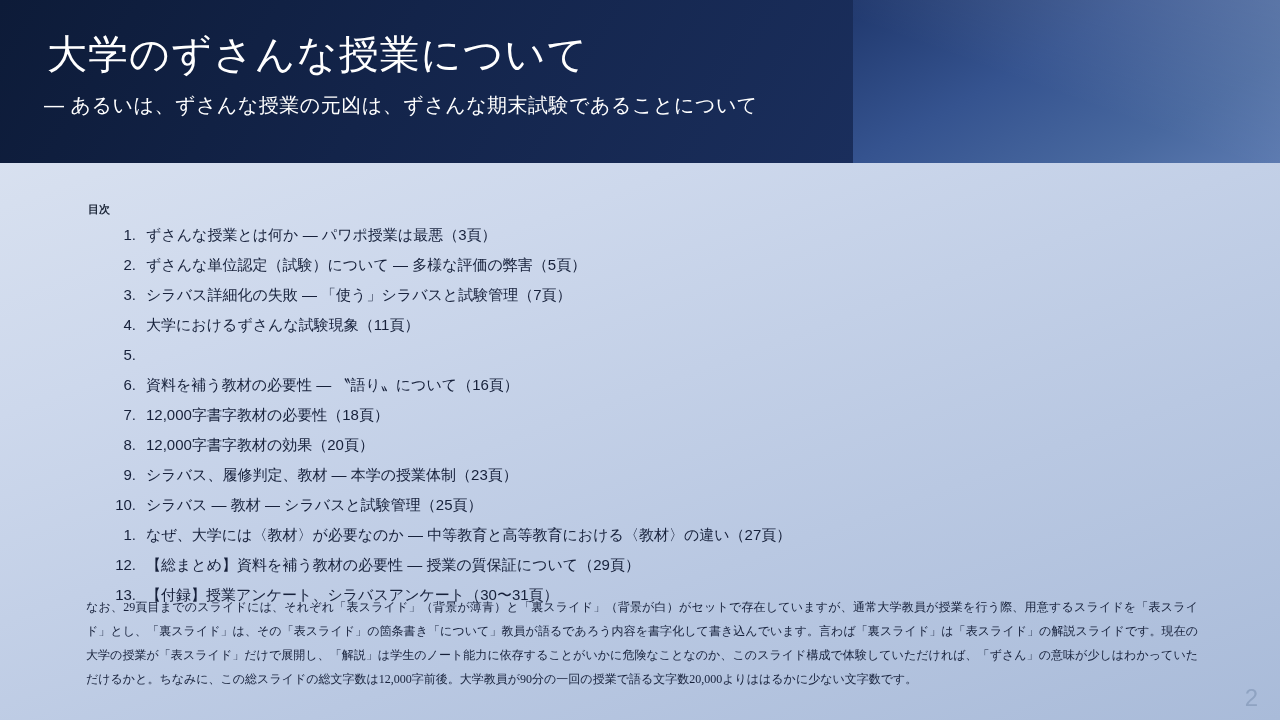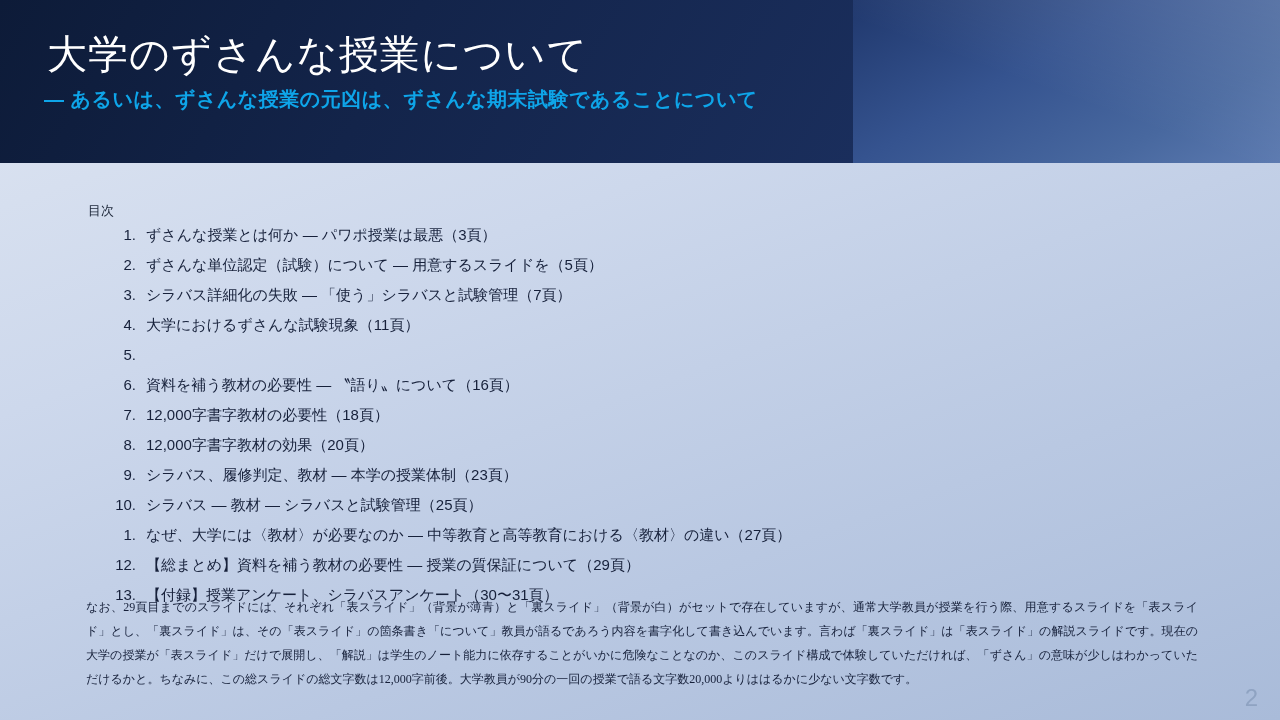--- a/index.html
+++ b/index.html
@@ -43,38 +43,39 @@
     position: absolute;
     left: 47px; top: 27px;
     color: #ffffff;
     font-size: 40px;
     font-weight: 400;
     letter-spacing: 1px;
     white-space: nowrap;
   }
   .subtitle {
     position: absolute;
-    left: 44px; top: 86px;
-    color: #0ea5e9;
+    left: 44px; top: 92px;
+    color: #ffffff;
     font-size: 20px;
-    font-weight: 700;
+    font-weight: 400;
     letter-spacing: 0.5px;
     white-space: nowrap;
   }
   
   .body-area {
     position: absolute;
     top: 163px; left: 0;
     width: 1280px; height: 557px;
   }
   .toc-heading {
     position: absolute;
     left: 88px; top: 39px;
-    font-size: 13px;
+    font-size: 11px;
     color: #1b2537;
+    font-weight: bold;
   }
   .toc-list {
     position: absolute;
     left: 88px; top: 57px;
     width: 1120px;
   }
   .toc-item {
     display: flex;
     align-items: baseline;
     height: 30px;
@@ -127,21 +128,21 @@
 
     <div class="toc-heading">目次</div>
 
     <div class="toc-list">
       <div class="toc-item">
         <span class="toc-num">1.</span>
         <span class="toc-text">ずさんな授業とは何か ― パワポ授業は最悪（3頁）</span>
       </div>
       <div class="toc-item">
         <span class="toc-num">2.</span>
-        <span class="toc-text">ずさんな単位認定（試験）について ― 用意するスライドを（5頁）</span>
+        <span class="toc-text">ずさんな単位認定（試験）について ― 多様な評価の弊害（5頁）</span>
       </div>
       <div class="toc-item">
         <span class="toc-num">3.</span>
         <span class="toc-text">シラバス詳細化の失敗 ― 「使う」シラバスと試験管理（7頁）</span>
       </div>
       <div class="toc-item">
         <span class="toc-num">4.</span>
         <span class="toc-text">大学におけるずさんな試験現象（11頁）</span>
       </div>
       <div class="toc-item">

